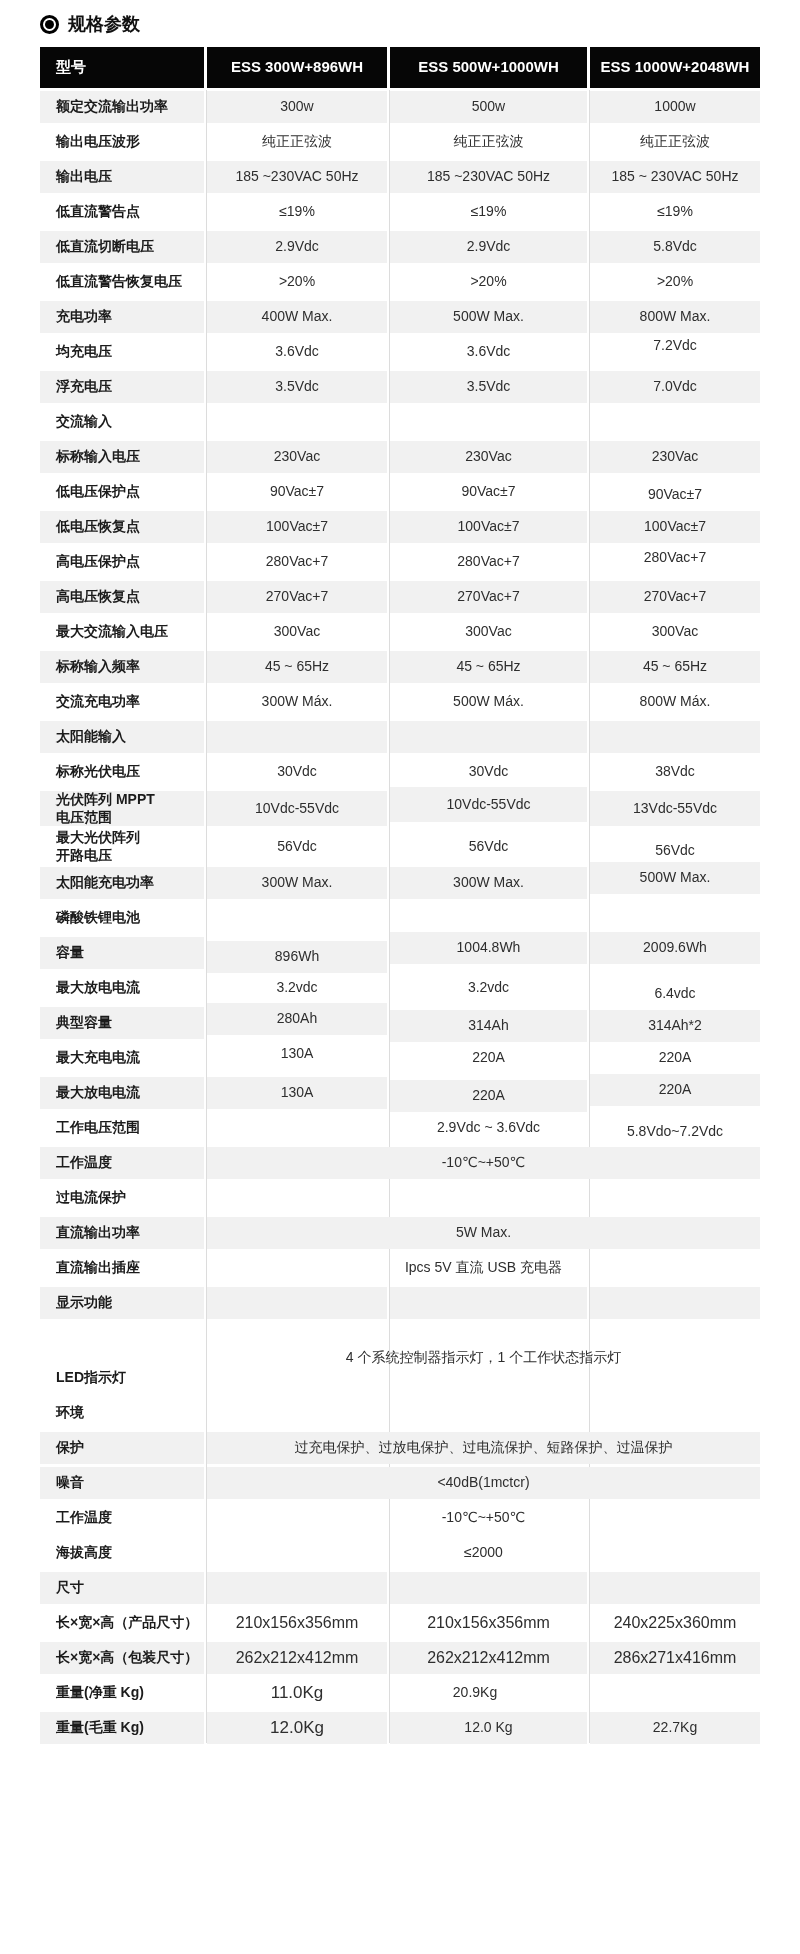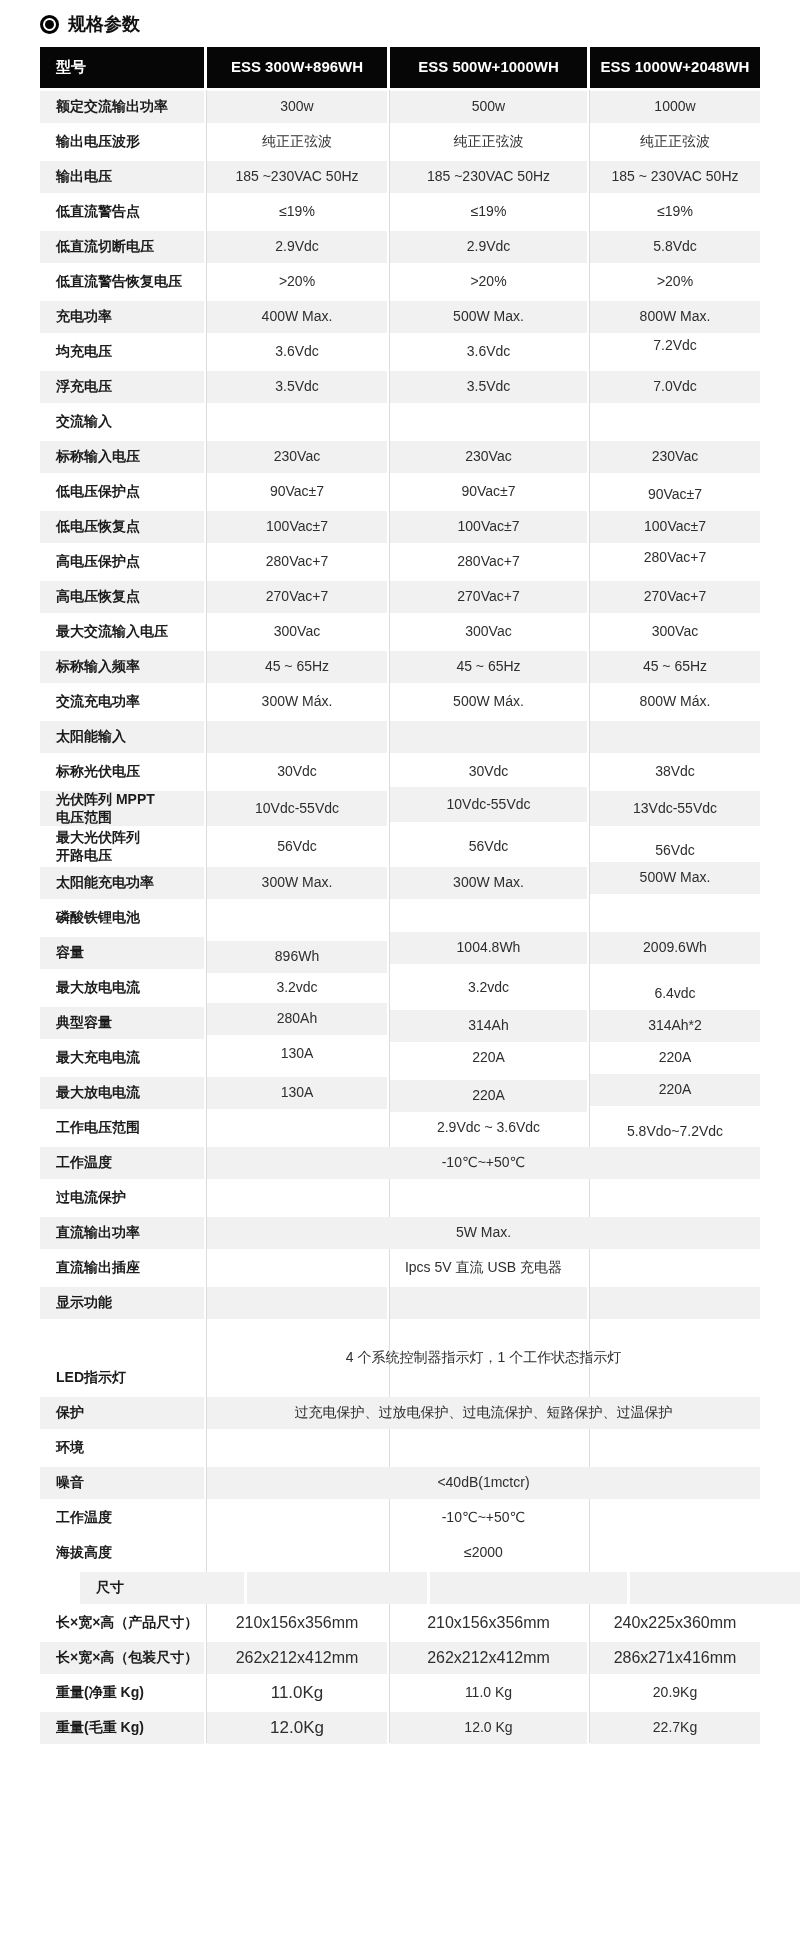--- a/index.html
+++ b/index.html
@@ -258,64 +258,63 @@
     <div class="row shade">
       <div class="cell lab" style="width: 164px; flex: 0 0 164px;">显示功能</div>
       <div class="cell" style="width: 180px; flex: 0 0 180px;"></div>
       <div class="cell" style="width: 197px; flex: 0 0 197px;"></div>
       <div class="cell" style="width: 170px; flex: 0 0 170px;"></div>
     </div>
     <div class="row">
       <div class="cell lab" style="width: 164px; flex: 0 0 164px; margin-top: 40px;">LED指示灯</div>
       <div class="cell" style="width: 553px; flex: 0 0 553px;">4 个系统控制器指示灯，1 个工作状态指示灯</div>
     </div>
+    <div class="row">
+      <div class="cell lab" style="width: 164px; flex: 0 0 164px;">环境</div>
+      <div class="cell" style="width: 180px; flex: 0 0 180px;"></div>
+      <div class="cell" style="width: 197px; flex: 0 0 197px;"></div>
+      <div class="cell" style="width: 170px; flex: 0 0 170px;"></div>
+    </div>
     <div class="row shade">
       <div class="cell lab" style="width: 164px; flex: 0 0 164px;">保护</div>
       <div class="cell" style="width: 553px; flex: 0 0 553px;">过充电保护、过放电保护、过电流保护、短路保护、过温保护</div>
     </div>
-    <div class="row">
-      <div class="cell lab" style="width: 164px; flex: 0 0 164px;">环境</div>
-      <div class="cell" style="width: 180px; flex: 0 0 180px;"></div>
-      <div class="cell" style="width: 197px; flex: 0 0 197px;"></div>
-      <div class="cell" style="width: 170px; flex: 0 0 170px;"></div>
-    </div>
     <div class="row shade">
       <div class="cell lab" style="width: 164px; flex: 0 0 164px;">噪音</div>
       <div class="cell" style="width: 553px; flex: 0 0 553px;">&lt;40dB(1mctcr)</div>
     </div>
     <div class="row">
       <div class="cell lab" style="width: 164px; flex: 0 0 164px;">工作温度</div>
       <div class="cell" style="width: 553px; flex: 0 0 553px;">-10℃~+50℃</div>
     </div>
     <div class="row">
       <div class="cell lab" style="width: 164px; flex: 0 0 164px;">海拔高度</div>
       <div class="cell" style="width: 553px; flex: 0 0 553px;">≤2000</div>
     </div>
     <div class="row shade">
-      <div class="cell lab" style="width: 164px; flex: 0 0 164px; margin-left: 40px;">尺寸</div>
+      <div class="cell lab" style="width: 164px; flex: 0 0 164px;">尺寸</div>
       <div class="cell" style="width: 180px; flex: 0 0 180px;"></div>
       <div class="cell" style="width: 197px; flex: 0 0 197px;"></div>
       <div class="cell" style="width: 170px; flex: 0 0 170px;"></div>
     </div>
     <div class="row">
       <div class="cell lab" style="width: 164px; flex: 0 0 164px;">长×宽×高（产品尺寸）</div>
       <div class="cell" style="width: 180px; flex: 0 0 180px; font-size: 16px;">210x156x356mm</div>
       <div class="cell" style="width: 197px; flex: 0 0 197px; font-size: 16px;">210x156x356mm</div>
       <div class="cell" style="width: 170px; flex: 0 0 170px; font-size: 16px;">240x225x360mm</div>
     </div>
     <div class="row shade">
       <div class="cell lab" style="width: 164px; flex: 0 0 164px;">长×宽×高（包装尺寸）</div>
       <div class="cell" style="width: 180px; flex: 0 0 180px; font-size: 16px;">262x212x412mm</div>
       <div class="cell" style="width: 197px; flex: 0 0 197px; font-size: 16px;">262x212x412mm</div>
       <div class="cell" style="width: 170px; flex: 0 0 170px; font-size: 16px;">286x271x416mm</div>
     </div>
     <div class="row">
       <div class="cell lab" style="width: 164px; flex: 0 0 164px;">重量(净重 Kg)</div>
       <div class="cell" style="width: 180px; flex: 0 0 180px; font-size: 17px;">11.0Kg</div>
-      <div class="cell" style="width: 197px; flex: 0 0 197px; font-size: 14px;">11.0 Kg</div>
       <div class="cell" style="width: 170px; flex: 0 0 170px; font-size: 14px;">20.9Kg</div>
     </div>
     <div class="row shade">
       <div class="cell lab" style="width: 164px; flex: 0 0 164px;">重量(毛重 Kg)</div>
       <div class="cell" style="width: 180px; flex: 0 0 180px; font-size: 17px;">12.0Kg</div>
       <div class="cell" style="width: 197px; flex: 0 0 197px; font-size: 14px;">12.0 Kg</div>
       <div class="cell" style="width: 170px; flex: 0 0 170px; font-size: 14px;">22.7Kg</div>
     </div>
   </div>
 

